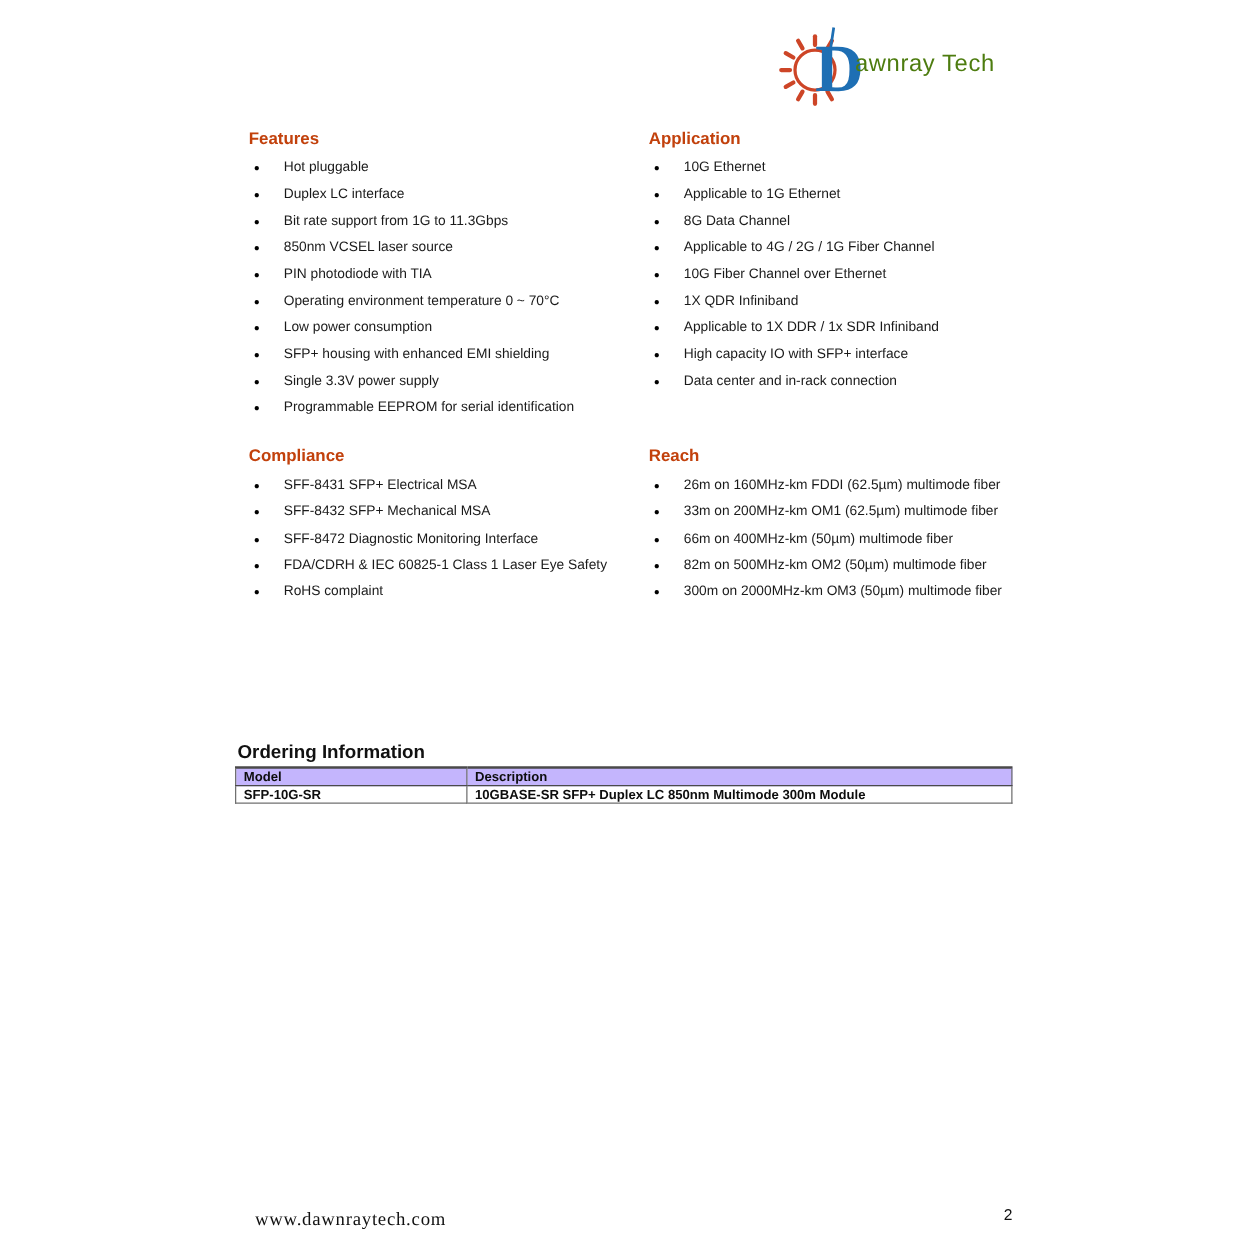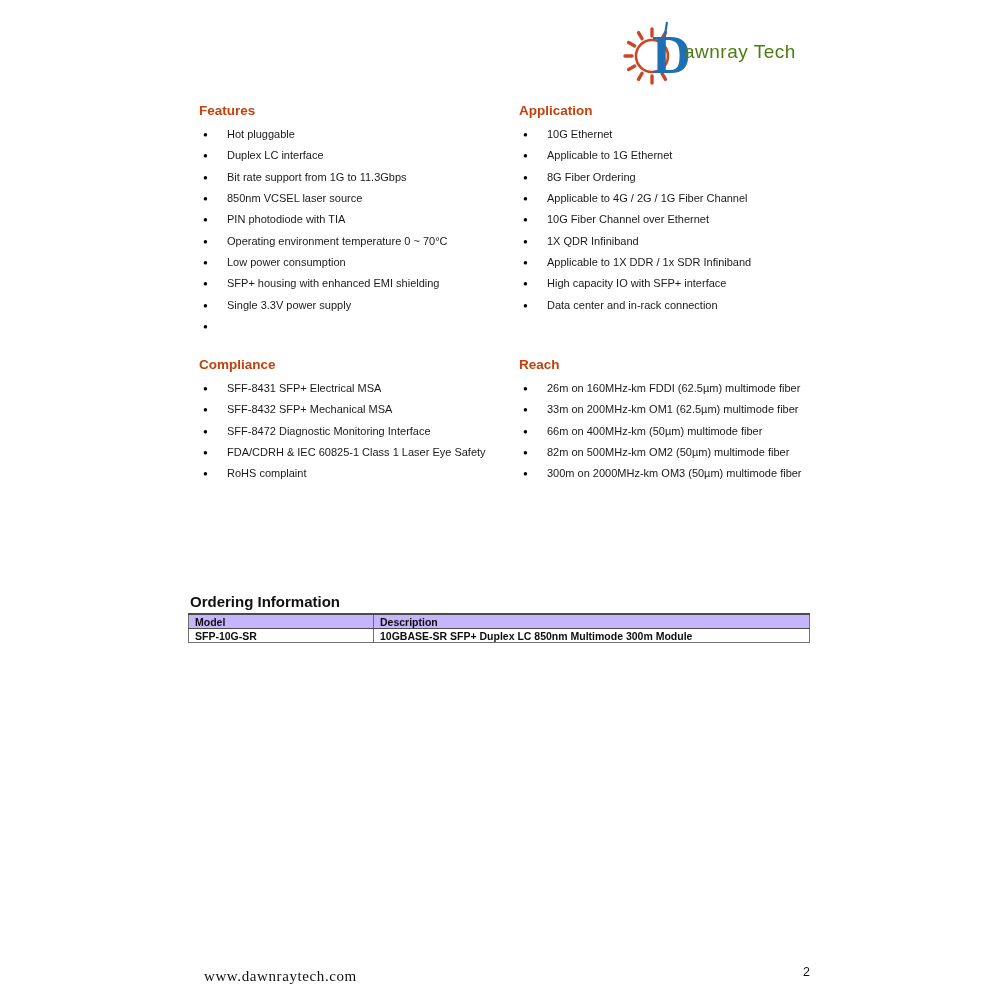--- a/index.html
+++ b/index.html
@@ -174,38 +174,39 @@
         <li>
           <span class="bullet">●</span>
           <span class="item-text">SFP+ housing with enhanced EMI shielding</span>
         </li>
         <li>
           <span class="bullet">●</span>
           <span class="item-text">Single 3.3V power supply</span>
         </li>
         <li>
           <span class="bullet">●</span>
+          <span class="item-text">Programmable EEPROM for serial identification</span>
         </li>
       </ul>
   </div>
 
   <div class="section" id="application-section">
     <h2>Application</h2>
     <ul>
         <li>
           <span class="bullet">●</span>
           <span class="item-text">10G Ethernet</span>
         </li>
         <li>
           <span class="bullet">●</span>
           <span class="item-text">Applicable to 1G Ethernet</span>
         </li>
         <li>
           <span class="bullet">●</span>
-          <span class="item-text">8G Fiber Ordering</span>
+          <span class="item-text">8G Data Channel</span>
         </li>
         <li>
           <span class="bullet">●</span>
           <span class="item-text">Applicable to 4G / 2G / 1G Fiber Channel</span>
         </li>
         <li>
           <span class="bullet">●</span>
           <span class="item-text">10G Fiber Channel over Ethernet</span>
         </li>
         <li>

